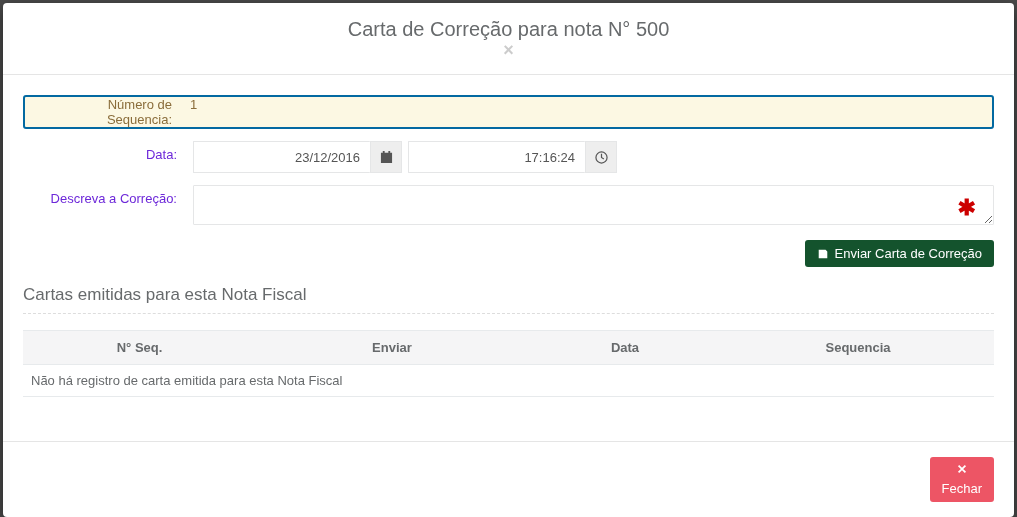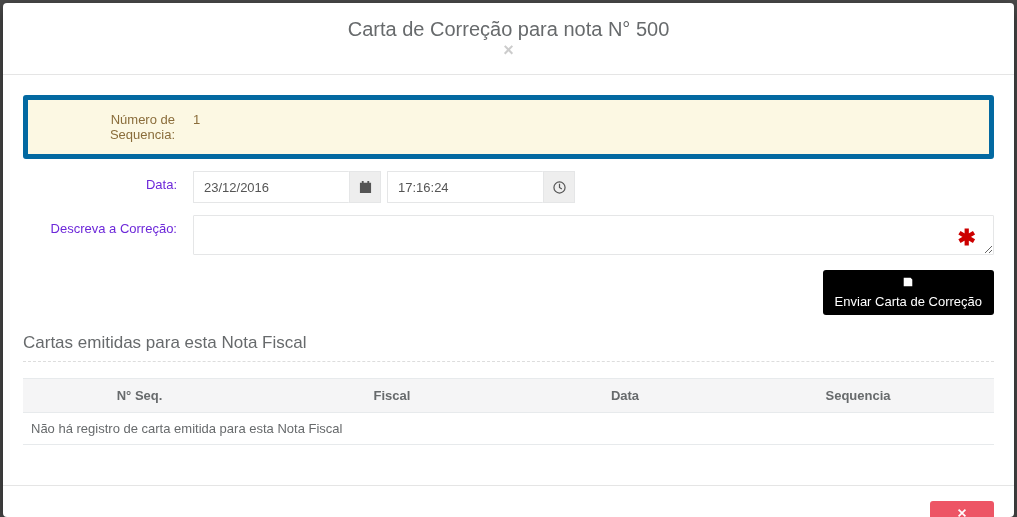--- a/index.html
+++ b/index.html
@@ -42,23 +42,23 @@
     cursor: pointer;
     background: none;
     border: none;
   }
   .modal-body {
     padding: 20px;
     flex: 1;
   }
   .alert-warning {
     background: #fcf8e3;
-    border: 5px solid #0369a1;
+    border: 2px solid #0369a1;
     color: #8a6d3b;
-    padding: 12px 15px;
+    padding: 0 15px;
     border-radius: 3px;
     margin-bottom: 12px;
     display: flex;
     align-items: baseline;
     font-size: 13px;
   }
   .alert-warning .lbl { width: 150px; text-align: right; padding-right: 18px; }
   .alert-warning .val { color: #8a6d3b; }
   .form-row {
     display: flex;
@@ -80,21 +80,21 @@
   .form-control {
     border: 1px solid #e5e6e7;
     background: #fff;
     color: #555;
     font-size: 13px;
     padding: 6px 10px;
     height: 32px;
     border-radius: 1px;
     font-family: inherit;
   }
-  .input-group .form-control { width: 156px; border-right: none; }
+  .input-group .form-control { width: 177px; border-right: none; text-align: right; }
   .input-addon {
     border: 1px solid #e5e6e7;
     background: #eee;
     color: #555;
     width: 32px;
     height: 32px;
     display: flex;
     align-items: center;
     justify-content: center;
   }
@@ -125,21 +125,21 @@
     align-items: center;
     gap: 6px;
     border: none;
     border-radius: 3px;
     padding: 6px 12px;
     font-size: 13px;
     color: #fff;
     cursor: pointer;
     font-family: inherit;
   }
-  .btn-success { background: #000000; flex-direction: column; }
+  .btn-success { background: #14532d; }
   .btn-danger { background: #ed5565; flex-direction: column; }
   .btn svg { width: 12px; height: 12px; fill: #fff; }
   h4.section {
     font-size: 17px;
     font-weight: 400;
     color: #676a6c;
     margin-bottom: 8px;
   }
   .hr-dash {
     border: none;
@@ -231,21 +231,21 @@
       </button>
     </div>
 
     <h4 class="section">Cartas emitidas para esta Nota Fiscal</h4>
     <hr class="hr-dash">
 
     <table>
       <thead>
         <tr>
           <th style="width:24%;">N° Seq.</th>
-          <th style="width:28%;">Fiscal</th>
+          <th style="width:28%;">Enviar</th>
           <th style="width:20%;">Data</th>
           <th style="width:28%;">Sequencia</th>
         </tr>
       </thead>
       <tbody>
         <tr>
           <td colspan="4">Não há registro de carta emitida para esta Nota Fiscal</td>
         </tr>
       </tbody>
     </table>

